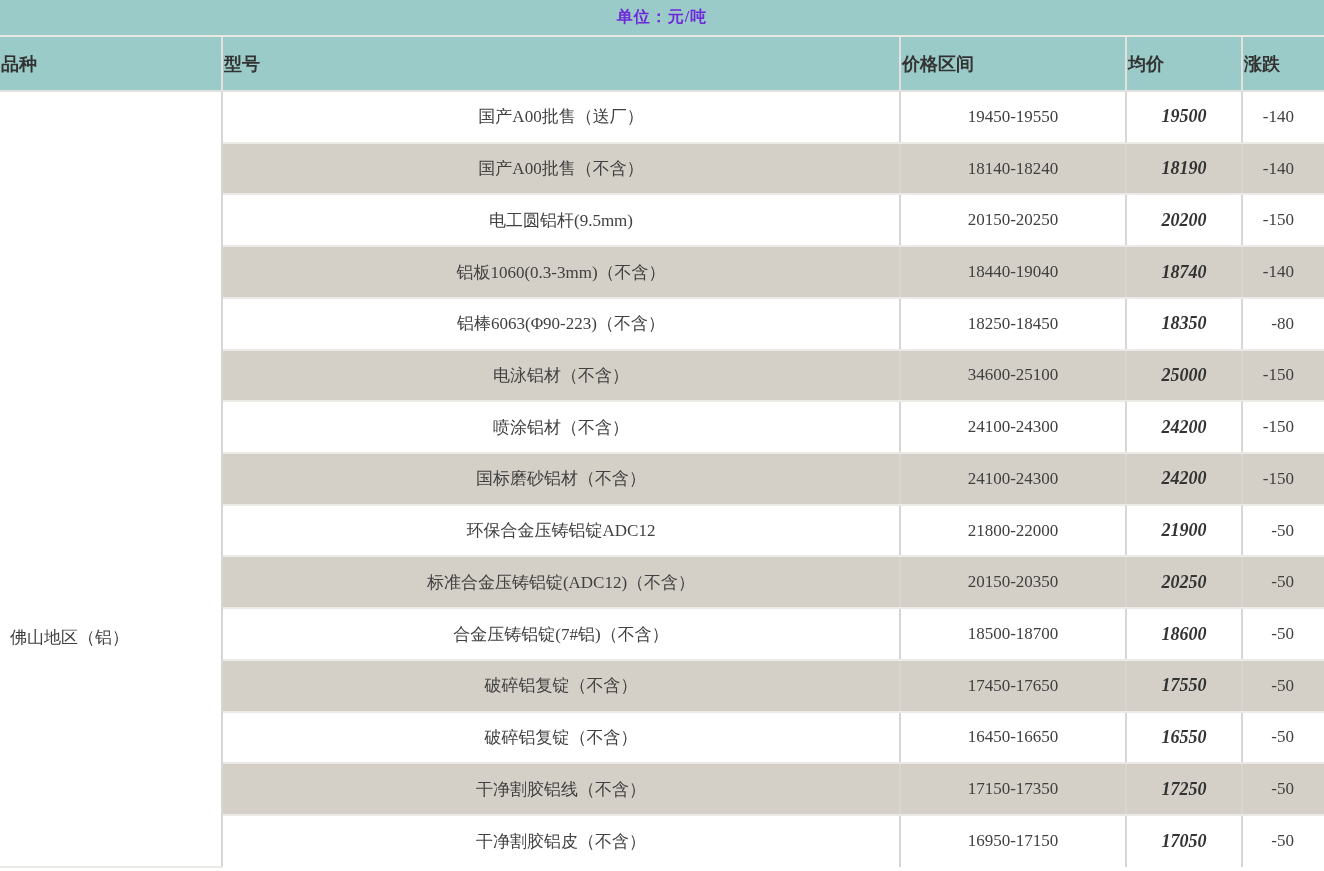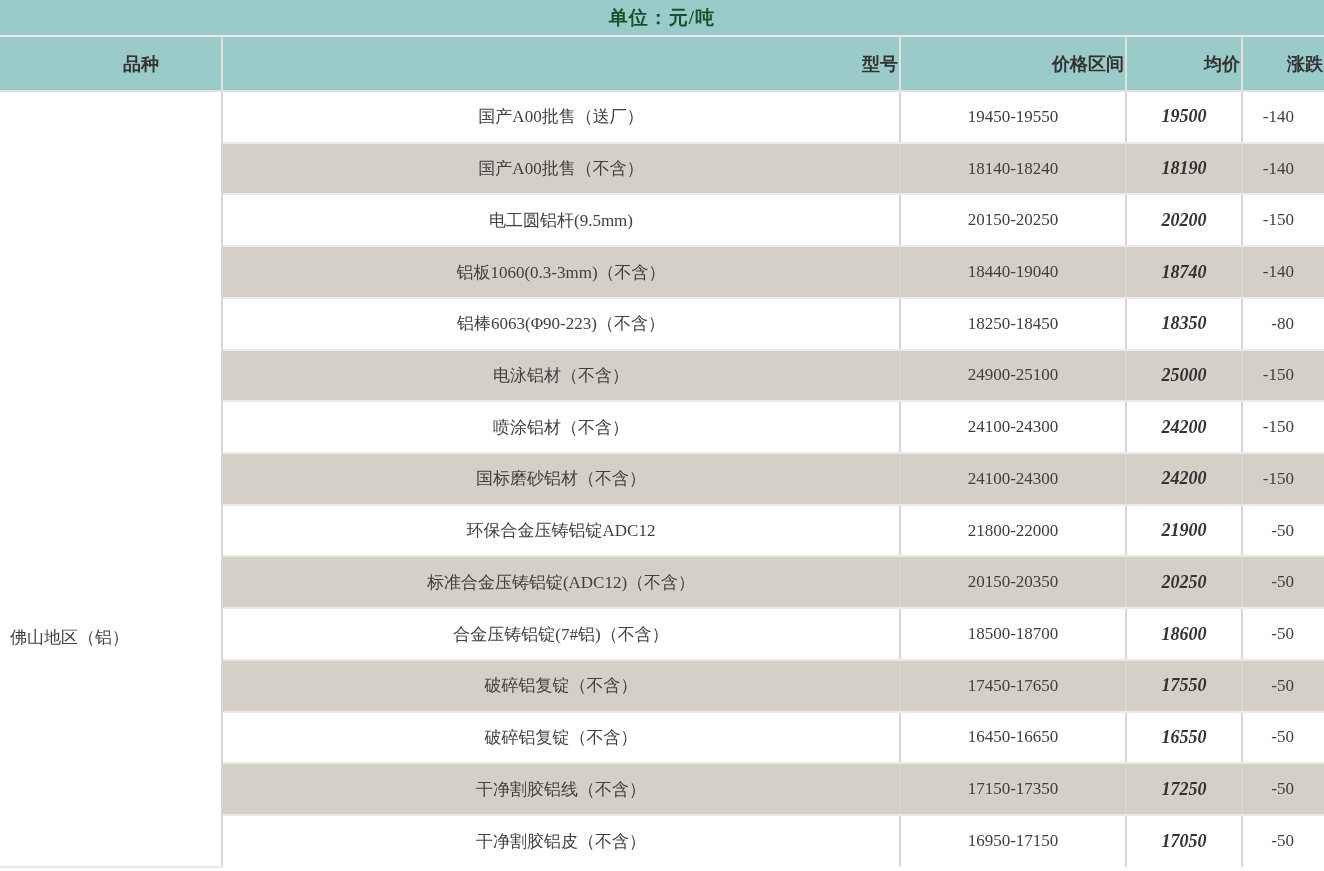--- a/index.html
+++ b/index.html
@@ -15,38 +15,38 @@
     background: #ffffff;
     font-family: "Liberation Serif", "DejaVu Serif", serif;
   }
   .unit-bar {
     width: 1324px; height: 37px;
     background: var(--header-bg);
     border-bottom: 2px solid #eae8e4;
     display: flex; align-items: center; justify-content: center;
   }
   .unit-label {
-    font-weight: 700; font-size: 19px; color: #14532d; letter-spacing: 1px;
+    font-weight: 700; font-size: 16px; color: #6d28d9; letter-spacing: 1px;
   }
   table.price-table {
     width: 1324px;
     table-layout: fixed;
     border-collapse: collapse;
   }
   col.c-variety { width: 222px; }
   col.c-model   { width: 678px; }
   col.c-range   { width: 226px; }
   col.c-avg     { width: 116px; }
   col.c-change  { width: 82px; }
 
   thead th {
     background: var(--header-bg);
     height: 54px;
     font-size: 18px; font-weight: 700; color: #333333;
-    text-align: right;
+    text-align: left;
     border: 2px solid #e3e1dd;
     border-top: 0;
   }
   thead th.th-variety { border-left: 0; padding-right: 62px; }
   thead th.th-change  { border-right: 0; }
 
   tbody tr { height: 51.73px; }
   tbody td {
     font-size: 17px; color: var(--text-color);
     text-align: center;
@@ -122,21 +122,21 @@
     <td class="change-cell">-140</td>
   </tr>
       <tr>
     <td class="model-cell">铝棒6063(Φ90-223)（不含）</td>
     <td class="range-cell">18250-18450</td>
     <td class="avg-cell">18350</td>
     <td class="change-cell">-80</td>
   </tr>
       <tr>
     <td class="model-cell">电泳铝材（不含）</td>
-    <td class="range-cell">24900-25100</td>
+    <td class="range-cell">34600-25100</td>
     <td class="avg-cell">25000</td>
     <td class="change-cell">-150</td>
   </tr>
       <tr>
     <td class="model-cell">喷涂铝材（不含）</td>
     <td class="range-cell">24100-24300</td>
     <td class="avg-cell">24200</td>
     <td class="change-cell">-150</td>
   </tr>
       <tr>

